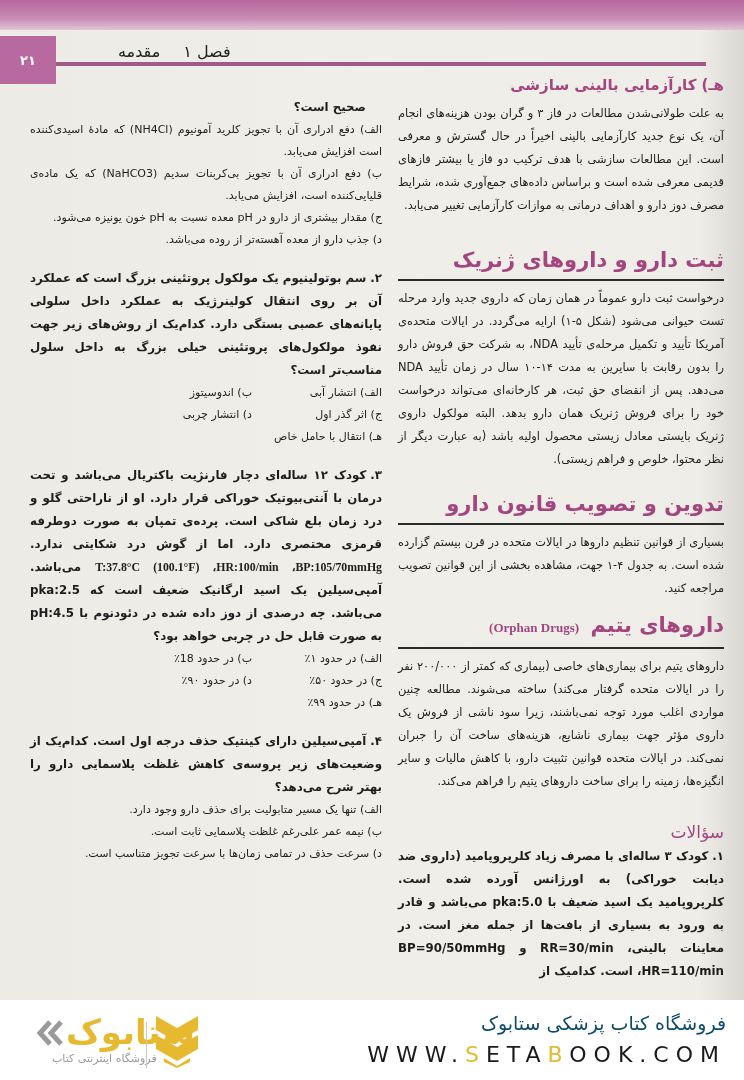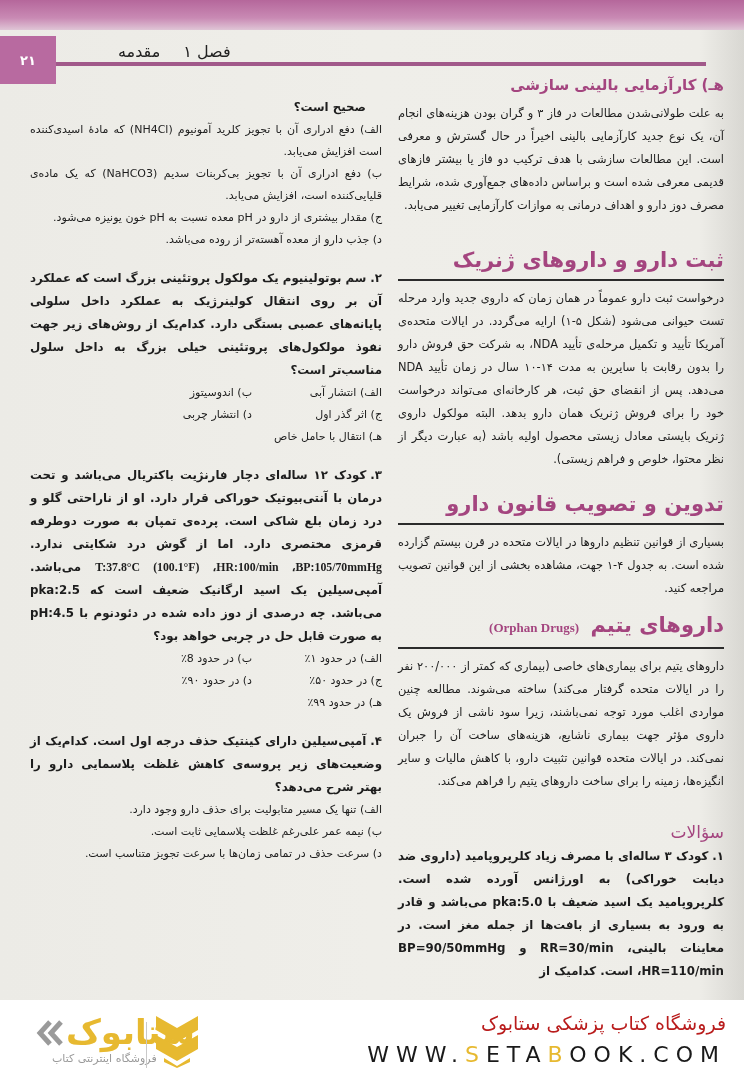--- a/index.html
+++ b/index.html
@@ -83,21 +83,21 @@
       color: #e7b930; letter-spacing: -1px; direction: rtl;
     }
     .logo-tagline {
       position: absolute; left: 52px; top: 52px; font-size: 11px; color: #9a9a9a; direction: rtl;
     }
     .logo-divider {
       position: absolute; left: 146px; top: 22px; width: 1px; height: 46px; background: #c9c9c9;
     }
     .logo-shield { position: absolute; left: 156px; top: 16px; width: 42px; height: 52px; }
     .footer-title {
-      position: absolute; right: 18px; top: 12px; font-size: 19px; color: #b91c1c; direction: rtl;
+      position: absolute; right: 18px; top: 12px; font-size: 19px; color: #0c4a6e; direction: rtl;
     }
     .footer-url {
       position: absolute; right: 18px; top: 42px; font-size: 22px; letter-spacing: 7px;
       color: #1a1a1a; font-family: "DejaVu Sans", sans-serif;
     }
     .footer-url .accent { color: #e7b930; }
   </style>
 </head>
 <body>
 
@@ -159,21 +159,21 @@
     </div>
     <div class="spacer-m"></div>
 
     <p class="q-bold">
       <span class="num">۳.</span><span>کودک ۱۲ ساله‌ای دچار فارنژیت باکتریال می‌باشد و تحت درمان با آنتی‌بیوتیک خوراکی قرار دارد. او از ناراحتی گلو و درد زمان بلع شاکی است. پرده‌ی تمپان به صورت دوطرفه قرمزی مختصری دارد. اما از گوش درد شکایتی ندارد.</span>
       <span class="latin-inline">T:37.8°C (100.1°F) ،HR:100/min ،BP:105/70mmHg</span>
       <span>می‌باشد. آمپی‌سیلین یک اسید ارگانیک ضعیف است که pka:2.5 می‌باشد. چه درصدی از دوز داده شده در دئودنوم با pH:4.5 به صورت قابل حل در چربی خواهد بود؟</span>
     </p>
     <div class="opt-grid">
       <div>الف) در حدود ۱٪</div>
-      <div>ب) در حدود 8٪</div>
+      <div>ب) در حدود 18٪</div>
       <div>ج) در حدود ۵۰٪</div>
       <div>د) در حدود ۹۰٪</div>
       <div>هـ) در حدود ۹۹٪</div>
     </div>
     <div class="spacer-m"></div>
 
     <p class="q-bold">
       <span class="num">۴.</span><span>آمپی‌سیلین دارای کینتیک حذف درجه اول است. کدام‌یک از وضعیت‌های زیر پروسه‌ی کاهش غلظت پلاسمایی دارو را بهتر شرح می‌دهد؟</span>
     </p>
     <div class="opt">الف) تنها یک مسیر متابولیت برای حذف دارو وجود دارد.</div>

